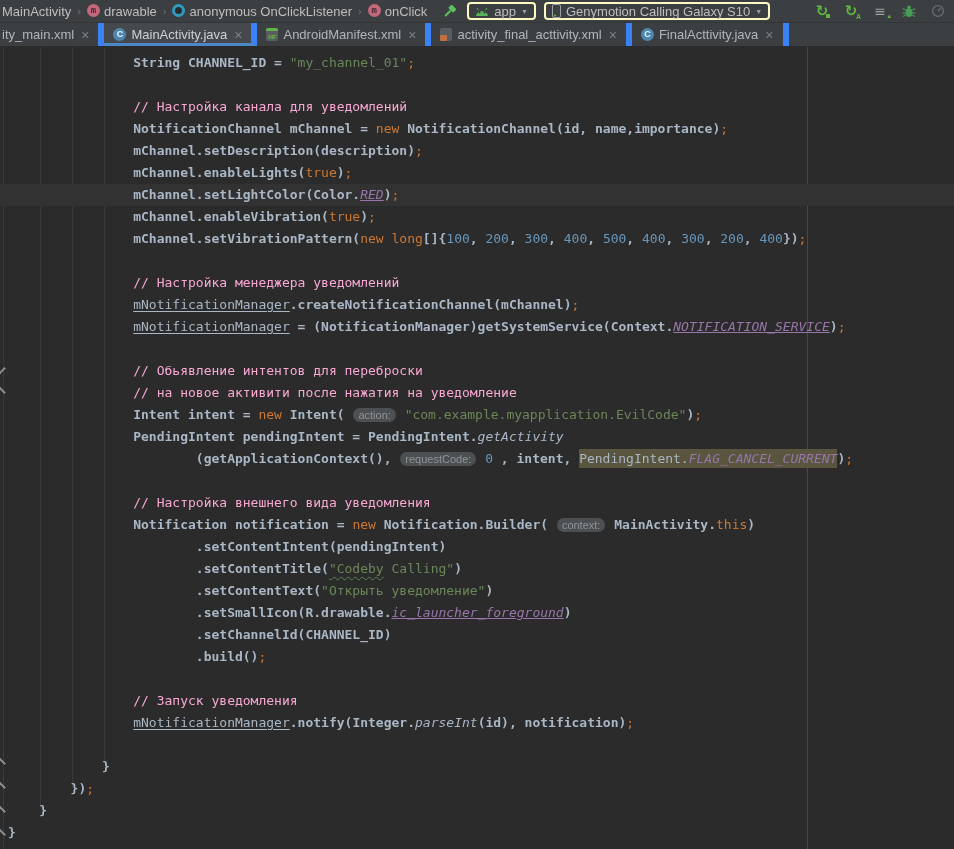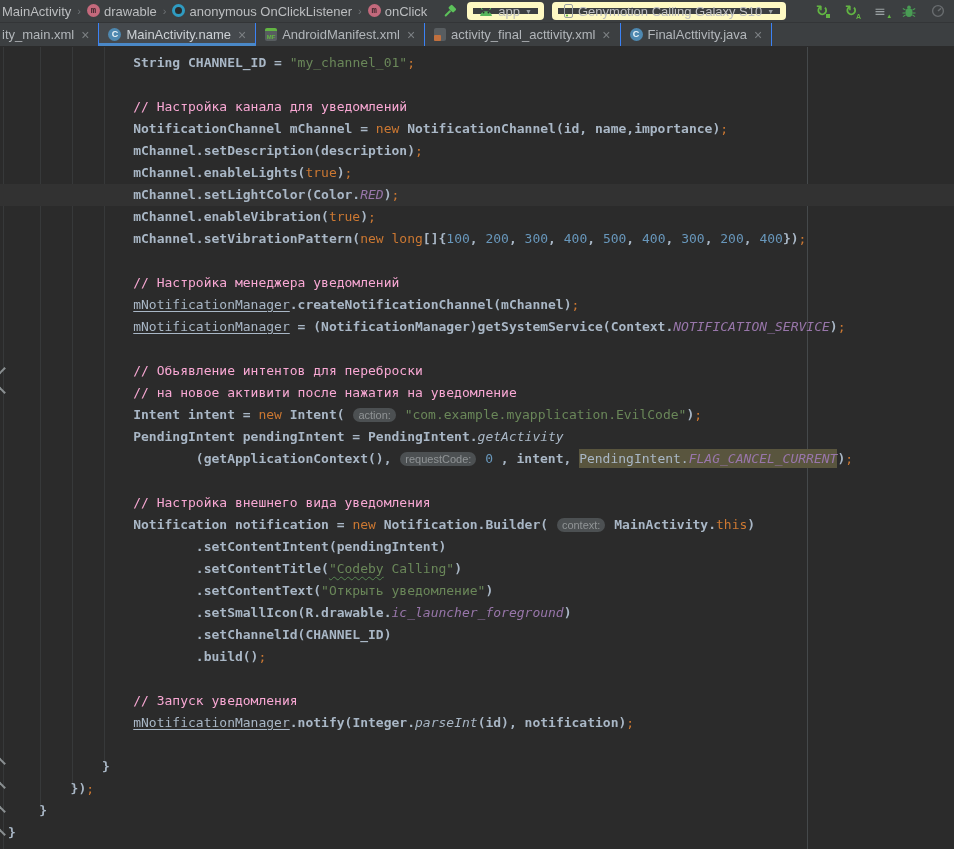--- a/index.html
+++ b/index.html
@@ -22,38 +22,38 @@
     width:13px; height:13px; border-radius:50%; background:#c4697c; flex:none;
     color:#472b32; font:700 9px/13px "DejaVu Sans Mono",monospace; text-align:center;
   }
   .ic-anonymous {
     width:13px; height:13px; border-radius:50%; flex:none;
     background:#2b2b2b; border:3.5px solid #2f9bc1;
   }
   .tool-btn { display:flex; align-items:center; justify-content:center; width:20px; height:20px; flex:none; position:relative; }
   .combo {
     display:flex; align-items:center; gap:5px; height:18px; margin-left:8px;
-    border:6px solid #fef9c3; border-radius:4px; padding:0 6px;
+    border:2px solid #fef9c3; border-radius:4px; padding:0 6px;
     color:#bcbec0; font-size:13px; white-space:nowrap; flex:none;
   }
   .combo .arr { font-size:7px; color:#9aa0a3; }
   .tb-actions { margin-left:auto; display:flex; align-items:center; gap:9px; padding-right:2px; }
   .glyph-green { color:#62b543; font:700 15px/1 "DejaVu Sans",sans-serif; }
   .glyph-gray  { color:#9aa0a3; font:400 14px/1 "DejaVu Sans",sans-serif; }
   .ov { position:absolute; right:0; bottom:1px; font:700 7px/1 "Liberation Sans",sans-serif; color:#62b543; }
   .ov-sq { position:absolute; right:2px; bottom:3px; width:4px; height:4px; background:#62b543; }
   .ov-tri { position:absolute; right:-1px; bottom:1px; font-size:7px; color:#62b543; }
   .dim { opacity:.55; }
 
   
   .tabbar { height:23px; background:#3c3f41; display:flex; align-items:stretch; overflow:hidden; }
   .tab {
     display:flex; align-items:center; gap:5px; padding:0 9px;
     color:#b2b6ba; font-size:13px; white-space:nowrap; flex:none;
-    border-right:1px solid #3b82f6; position:relative; cursor:default;
+    border-right:6px solid #3b82f6; position:relative; cursor:default;
   }
   .tab.active { background:#45494d; color:#cdd1d5; border-bottom:3px solid #4a88c7; padding-top:3px; }
   .tab.trunc { padding-left:2px; }
   .tab .close { color:#7d8184; font-size:14px; line-height:1; margin-left:2px; }
   .fi { flex:none; display:inline-flex; align-items:center; justify-content:center; }
   .fi-java {
     width:13px; height:13px; border-radius:50%; background:#4e88b0;
     color:#eaf3f9; font:700 9px/13px "Liberation Sans",sans-serif;
   }
   .fi-manifest {
@@ -86,21 +86,21 @@
   .line { height:22px; }
   .line.hl { background:#323232; }
 
   .t-p  { color:#a9b7c6;font-weight:bold; }
   .t-k  { color:#cc7832; }
   .t-s  { color:#6a8759; }
   .t-sw { color:#6a8759; text-decoration:underline wavy #578752; text-decoration-thickness:1px; text-underline-offset:3px; }
   .t-n  { color:#6897bb; }
   .t-c  { color:#f9a8d4; }
   .t-f  { color:#a9b7c6; text-decoration:underline; text-underline-offset:2px; }
-  .t-st { color:#9876aa; font-style:italic; }
+  .t-st { color:#9876aa; font-style:italic;text-decoration:underline; }
   .t-it { color:#a9b7c6; font-style:italic; }
   .t-chip {
     background:#4c5052; color:#909496; border-radius:7px; padding:1px 5px;
     font-family:"Liberation Sans",sans-serif; font-size:11px; margin:0 1px;
   }
   .t-bp { background:#59553e; color:#a9b7c6; padding:2px 0; }
   .t-bs { background:#59553e; color:#9876aa; font-style:italic; padding:2px 0; }
 
   .fold {
     position:absolute; left:-5px; width:9px; height:9px; z-index:2;
@@ -200,21 +200,21 @@
   </div>
 </div>
 
 <div class="tabbar" id="tabbar">
     <div class="tab trunc">
       <span>ity_main.xml</span>
       <span class="close">×</span>
     </div>
     <div class="tab active">
       <span class="fi fi-java">C</span>
-      <span>MainActivity.name</span>
+      <span>MainActivity.java</span>
       <span class="close">×</span>
     </div>
     <div class="tab">
       <span class="fi fi-manifest">MF</span>
       <span>AndroidManifest.xml</span>
       <span class="close">×</span>
     </div>
     <div class="tab">
       <span class="fi fi-xml"></span>
       <span>activity_final_acttivity.xml</span>

